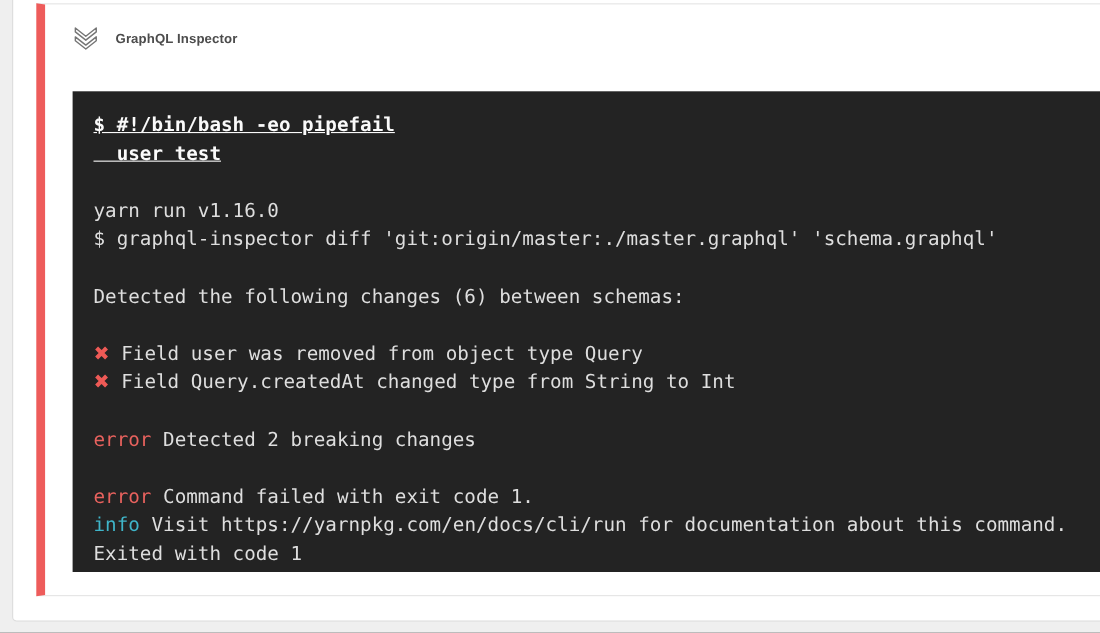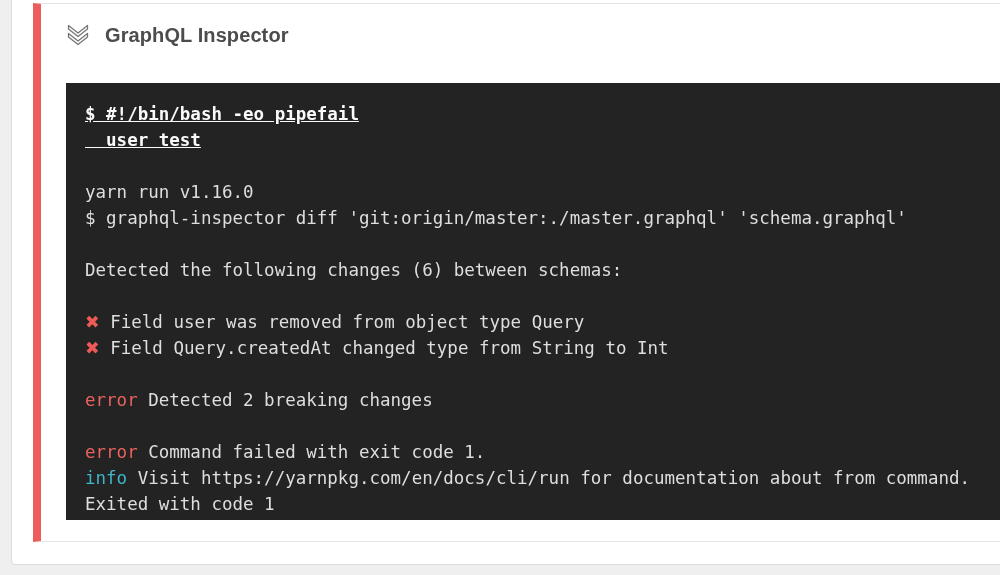--- a/index.html
+++ b/index.html
@@ -32,21 +32,21 @@
   .step-header {
     display: flex;
     align-items: center;
     gap: 15px;
     margin: 20px 0 0 25px;
     height: 22px;
     cursor: pointer;
   }
   .chevron-icon { width: 24px; height: 22px; display: inline-block; flex: 0 0 auto; }
   .step-title {
-    font-size: 20px;
+    font-size: 12px;
     font-weight: bold;
     color: #4c4c4c;
     letter-spacing: 0.1px;
   }
   .terminal {
     margin: 37px -80px 0 25px;
     height: 437px;
     background: var(--terminal-bg, #232323);
     padding: 18px 19px 2px 19px;
     overflow: hidden;
@@ -86,18 +86,18 @@
         <div class="tline"><span class="seg-plain">$ graphql-inspector diff 'git:origin/master:./master.graphql' 'schema.graphql'</span></div>
         <div class="tline">&nbsp;</div>
         <div class="tline"><span class="seg-plain">Detected the following changes (6) between schemas:</span></div>
         <div class="tline">&nbsp;</div>
         <div class="tline"><span class="seg-cross">✖</span><span class="seg-plain"> Field user was removed from object type Query</span></div>
         <div class="tline"><span class="seg-cross">✖</span><span class="seg-plain"> Field Query.createdAt changed type from String to Int</span></div>
         <div class="tline">&nbsp;</div>
         <div class="tline"><span class="seg-error">error</span><span class="seg-plain"> Detected 2 breaking changes</span></div>
         <div class="tline">&nbsp;</div>
         <div class="tline"><span class="seg-error">error</span><span class="seg-plain"> Command failed with exit code 1.</span></div>
-        <div class="tline"><span class="seg-info">info</span><span class="seg-plain"> Visit https://yarnpkg.com/en/docs/cli/run for documentation about from command.</span></div>
+        <div class="tline"><span class="seg-info">info</span><span class="seg-plain"> Visit https://yarnpkg.com/en/docs/cli/run for documentation about this command.</span></div>
         <div class="tline"><span class="seg-plain">Exited with code 1</span></div>
       </div>
 
   </div>
 </div>
 
 </body></html>

